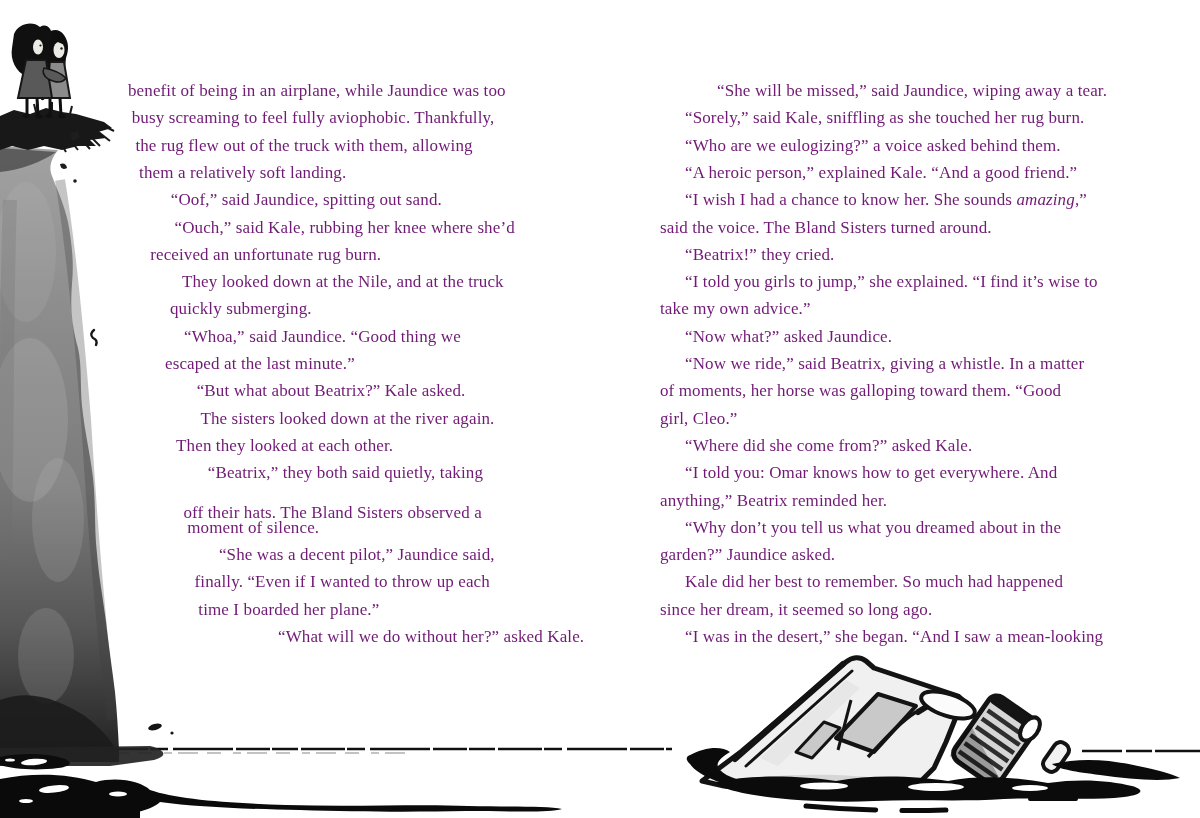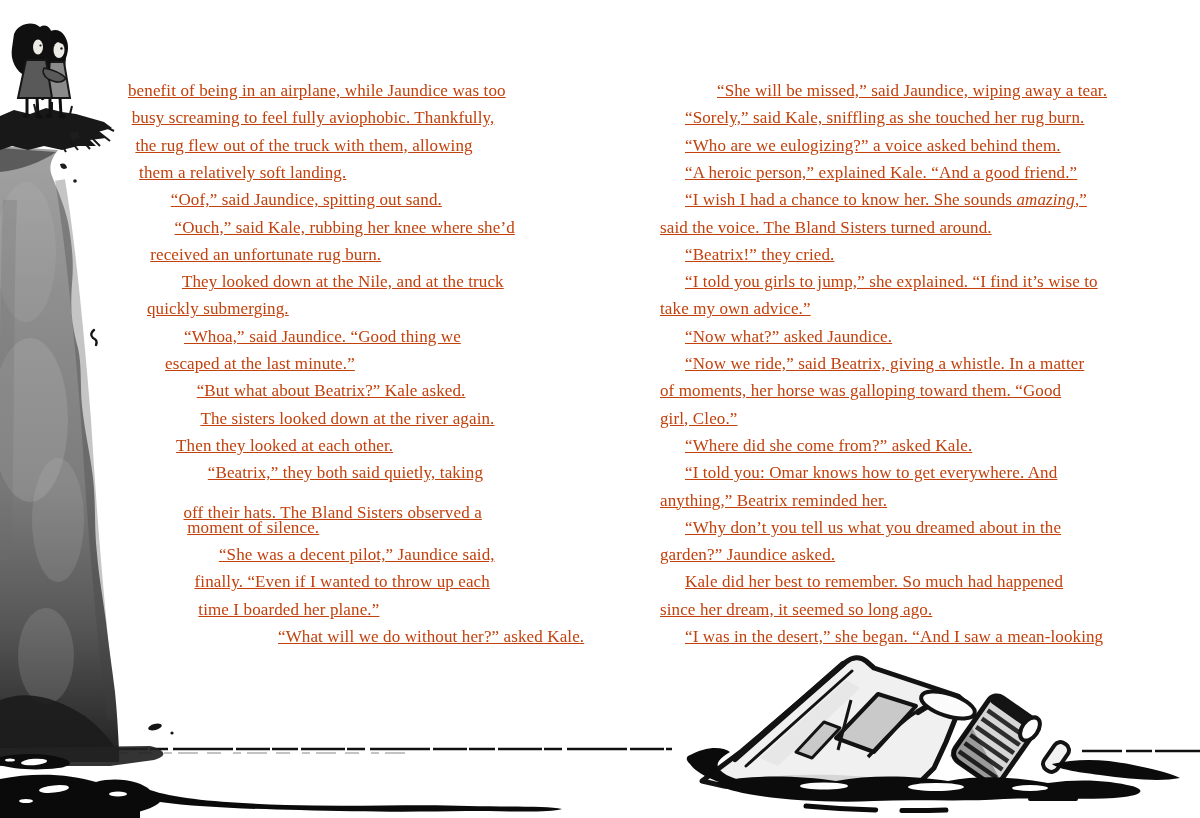--- a/index.html
+++ b/index.html
@@ -9,23 +9,22 @@
     background:#ffffff;
     overflow:hidden;
     font-family:"Liberation Serif","DejaVu Serif",serif;
   }
   .art{position:absolute;left:0;top:0;width:1200px;height:818px;display:block;}
   .bookline{
     position:absolute;
     white-space:pre;
     font-size:17px;
     line-height:1;
-    color:#c2410c;
+    color:#701a75;
     letter-spacing:.12px;
-    text-decoration:underline;
   }
   .bookline em{font-style:italic;}
 </style>
 </head>
 <body>
 
 <div class="spread">
 
   <svg class="art" viewBox="0 0 1200 818" xmlns="http://www.w3.org/2000/svg">
     <defs>
@@ -173,21 +172,21 @@
 
   <div id="left-lines">
       <div class="bookline" style="top: 82px; left: 128px;">benefit of being in an airplane, while Jaundice was too</div>
       <div class="bookline" style="top: 109.3px; left: 131.7px;">busy screaming to feel fully aviophobic. Thankfully,</div>
       <div class="bookline" style="top: 136.6px; left: 135.4px;">the rug flew out of the truck with them, allowing</div>
       <div class="bookline" style="top: 163.9px; left: 139.1px;">them a relatively soft landing.</div>
       <div class="bookline" style="top: 191.2px; left: 170.8px;">“Oof,” said Jaundice, spitting out sand.</div>
       <div class="bookline" style="top: 218.5px; left: 174.5px;">“Ouch,” said Kale, rubbing her knee where she’d</div>
       <div class="bookline" style="top: 245.8px; left: 150.2px;">received an unfortunate rug burn.</div>
       <div class="bookline" style="top: 273.1px; left: 181.9px;">They looked down at the Nile, and at the truck</div>
-      <div class="bookline" style="top: 300.4px; left: 147px;">quickly submerging.</div>
+      <div class="bookline" style="top: 300.4px; left: 170px;">quickly submerging.</div>
       <div class="bookline" style="top: 327.7px; left: 184px;">“Whoa,” said Jaundice. “Good thing we</div>
       <div class="bookline" style="top: 355px; left: 165px;">escaped at the last minute.”</div>
       <div class="bookline" style="top: 382.3px; left: 196.7px;">“But what about Beatrix?” Kale asked.</div>
       <div class="bookline" style="top: 409.6px; left: 200.4px;">The sisters looked down at the river again.</div>
       <div class="bookline" style="top: 436.9px; left: 176.1px;">Then they looked at each other.</div>
       <div class="bookline" style="top: 464.2px; left: 207.8px;">“Beatrix,” they both said quietly, taking</div>
       <div class="bookline" style="top: 491.5px; left: 183.5px; margin-top: 12px;">off their hats. The Bland Sisters observed a</div>
       <div class="bookline" style="top: 518.8px; left: 187.2px;">moment of silence.</div>
       <div class="bookline" style="top: 546.1px; left: 218.9px;">“She was a decent pilot,” Jaundice said,</div>
       <div class="bookline" style="top: 573.4px; left: 194.6px;">finally. “Even if I wanted to throw up each</div>

